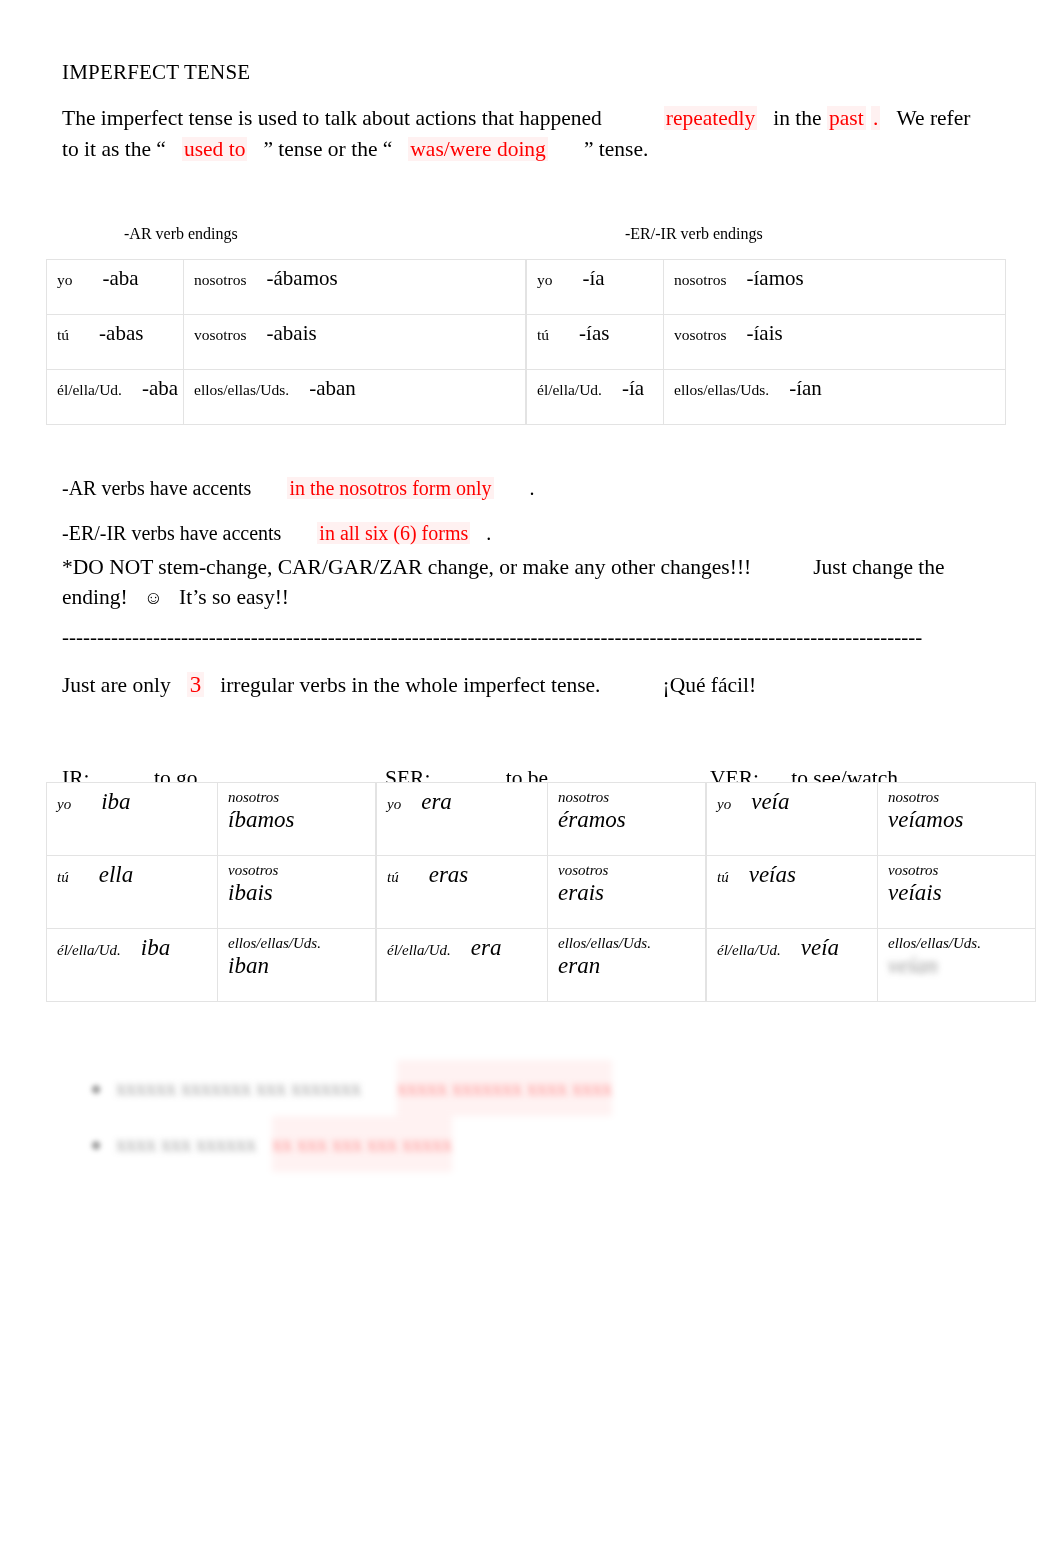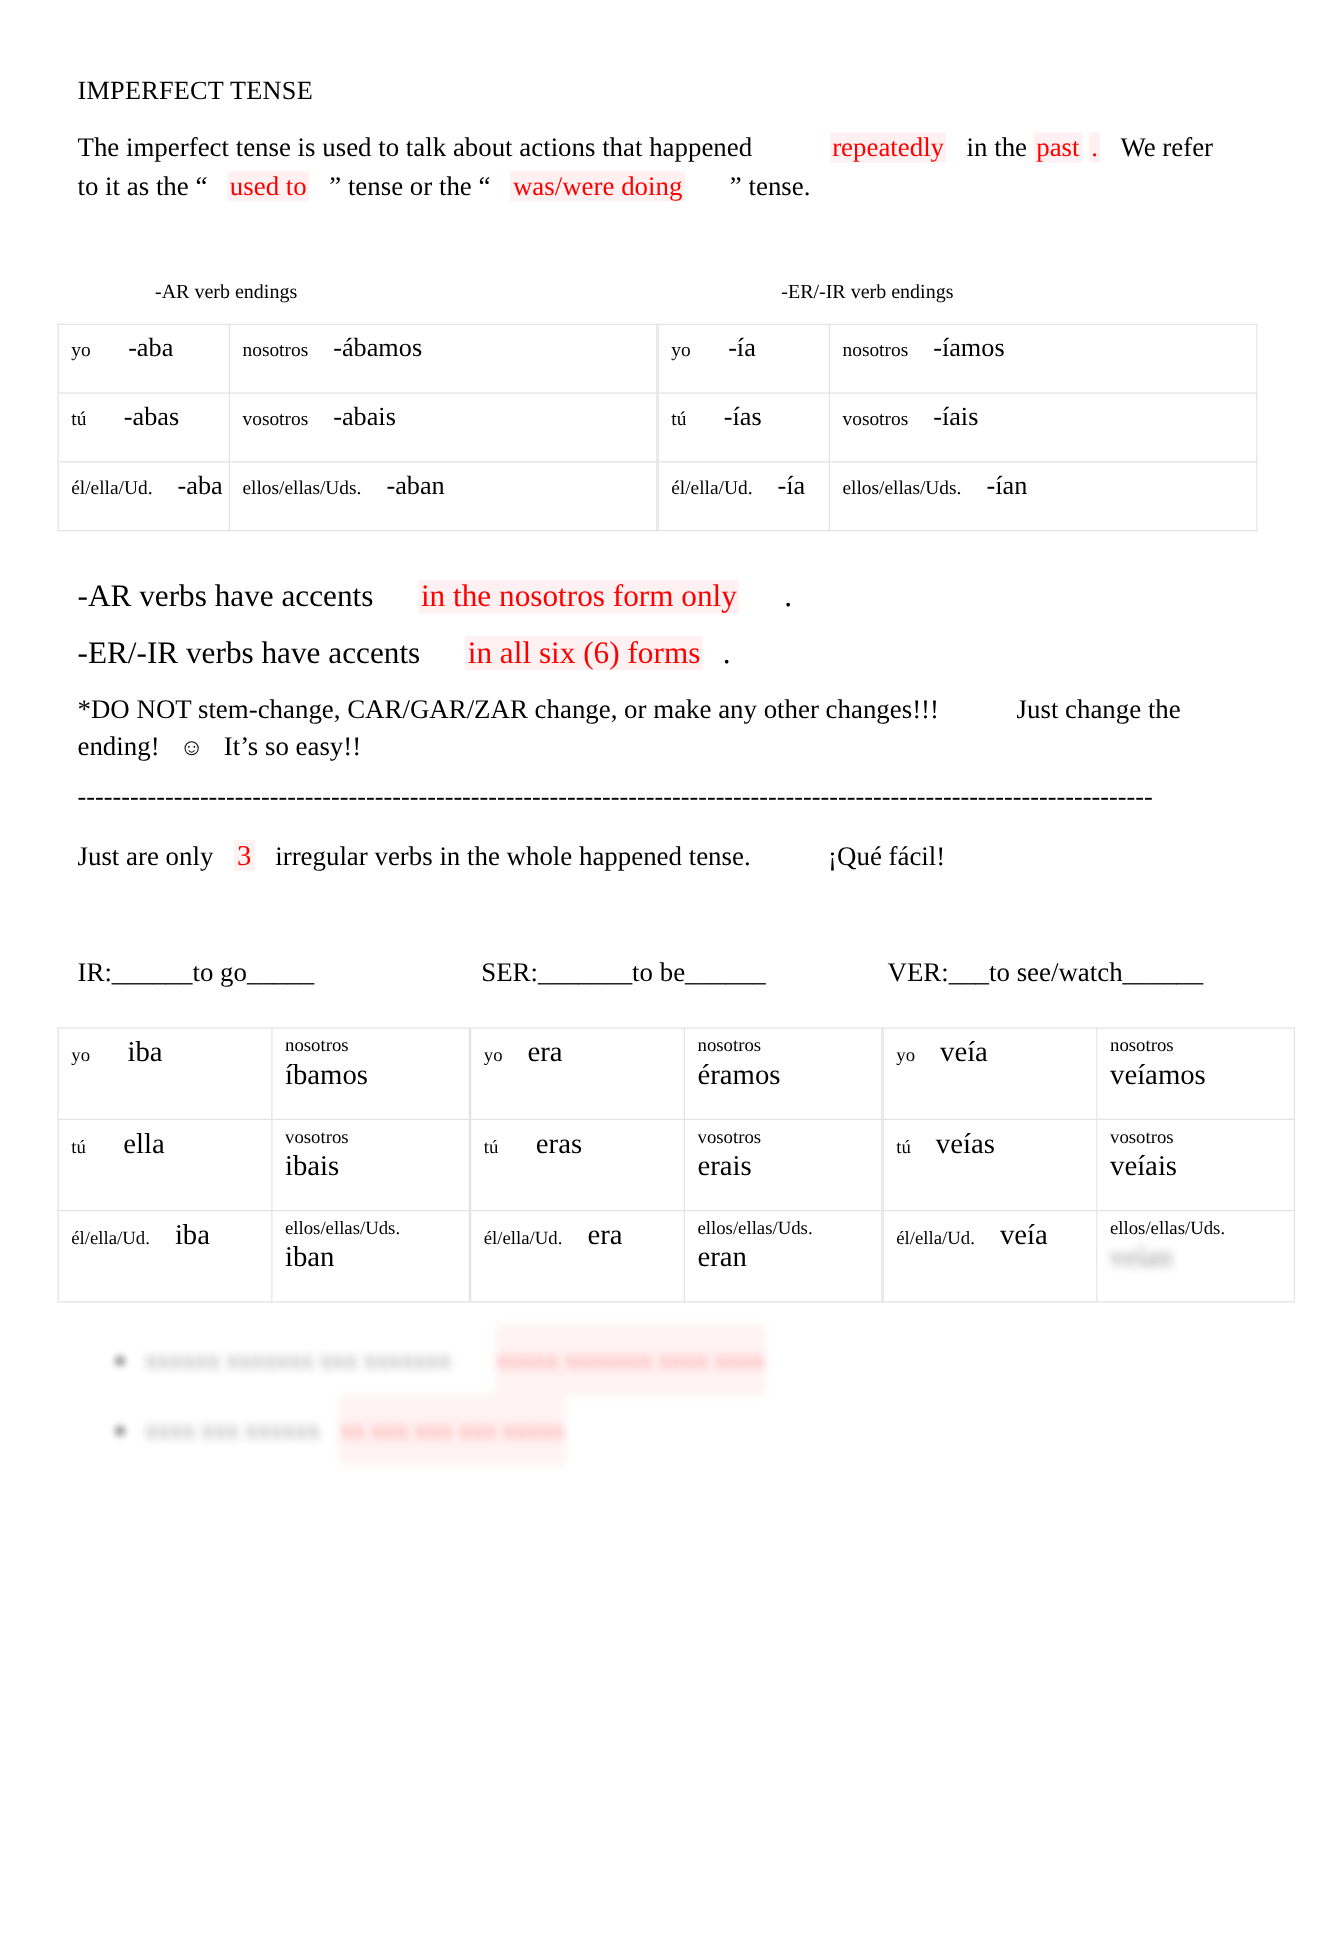--- a/index.html
+++ b/index.html
@@ -96,23 +96,24 @@
   
   .endings-tbl .cell-inner {
     display: block;
     white-space: nowrap;
   }
 
   
   .note {
     position: absolute;
     left: 62px;
-    font-size: 25px;
+    font-size: 20px;
     line-height: 30px;
     white-space: nowrap;
+    margin-top: 10px;
   }
   #note-ar { top: 463px; }
   #note-erir { top: 508px; }
   .note-block {
     position: absolute;
     left: 62px;
     top: 552px;
     width: 945px;
     font-size: 21.5px;
     line-height: 30px;
@@ -153,23 +154,24 @@
     white-space: nowrap;
   }
   #head-ir  { left: 62px; }
   #head-ser { left: 385px; }
   #head-ver { left: 710px; }
 
   
   .irreg-wrap {
     position: absolute;
     left: 46px;
-    top: 822px;
+    top: 782px;
     width: 990px;
     display: flex;
+    font-style: italic;
   }
   .irreg-tbl { width: 330px; }
   .irreg-tbl td {
     border: 1px solid #e6e6e6;
     vertical-align: top;
     padding: 5px 6px 12px 8px;
     height: 52px;
   }
   .irreg-tbl td.pron-col-a { width: 152px; }
   .irreg-tbl .pron { font-size: 15px; }
@@ -295,21 +297,21 @@
   </div>
 
   <div class="note-block">
     <span>*DO NOT stem-change, CAR/GAR/ZAR change, or make any other changes!!!</span><span class="sp-lg"></span><span>Just change the</span>
     <span>ending!</span><span class="sp-sm"></span><span class="smiley">☺</span><span class="sp-sm"></span><span>It’s so easy!!</span>
   </div>
 
   <div class="divider">---------------------------------------------------------------------------------------------------------------------------</div>
 
   <div class="irreg-line">
-    <span>Just are only</span><span class="sp-sm"></span><span class="red-num">3</span><span class="sp-sm"></span><span>irregular verbs in the whole happened tense.</span><span class="sp-lg"></span><span>¡Qué fácil!</span>
+    <span>Just are only</span><span class="sp-sm"></span><span class="red-num">3</span><span class="sp-sm"></span><span>irregular verbs in the whole imperfect tense.</span><span class="sp-lg"></span><span>¡Qué fácil!</span>
   </div>
 
   <div class="verb-head" id="head-ir">IR:______to go_____</div>
   <div class="verb-head" id="head-ser">SER:_______to be______</div>
   <div class="verb-head" id="head-ver">VER:___to see/watch______</div>
 
   <div class="irreg-wrap">
 
     <table class="conj irreg-tbl">
       <tbody>

